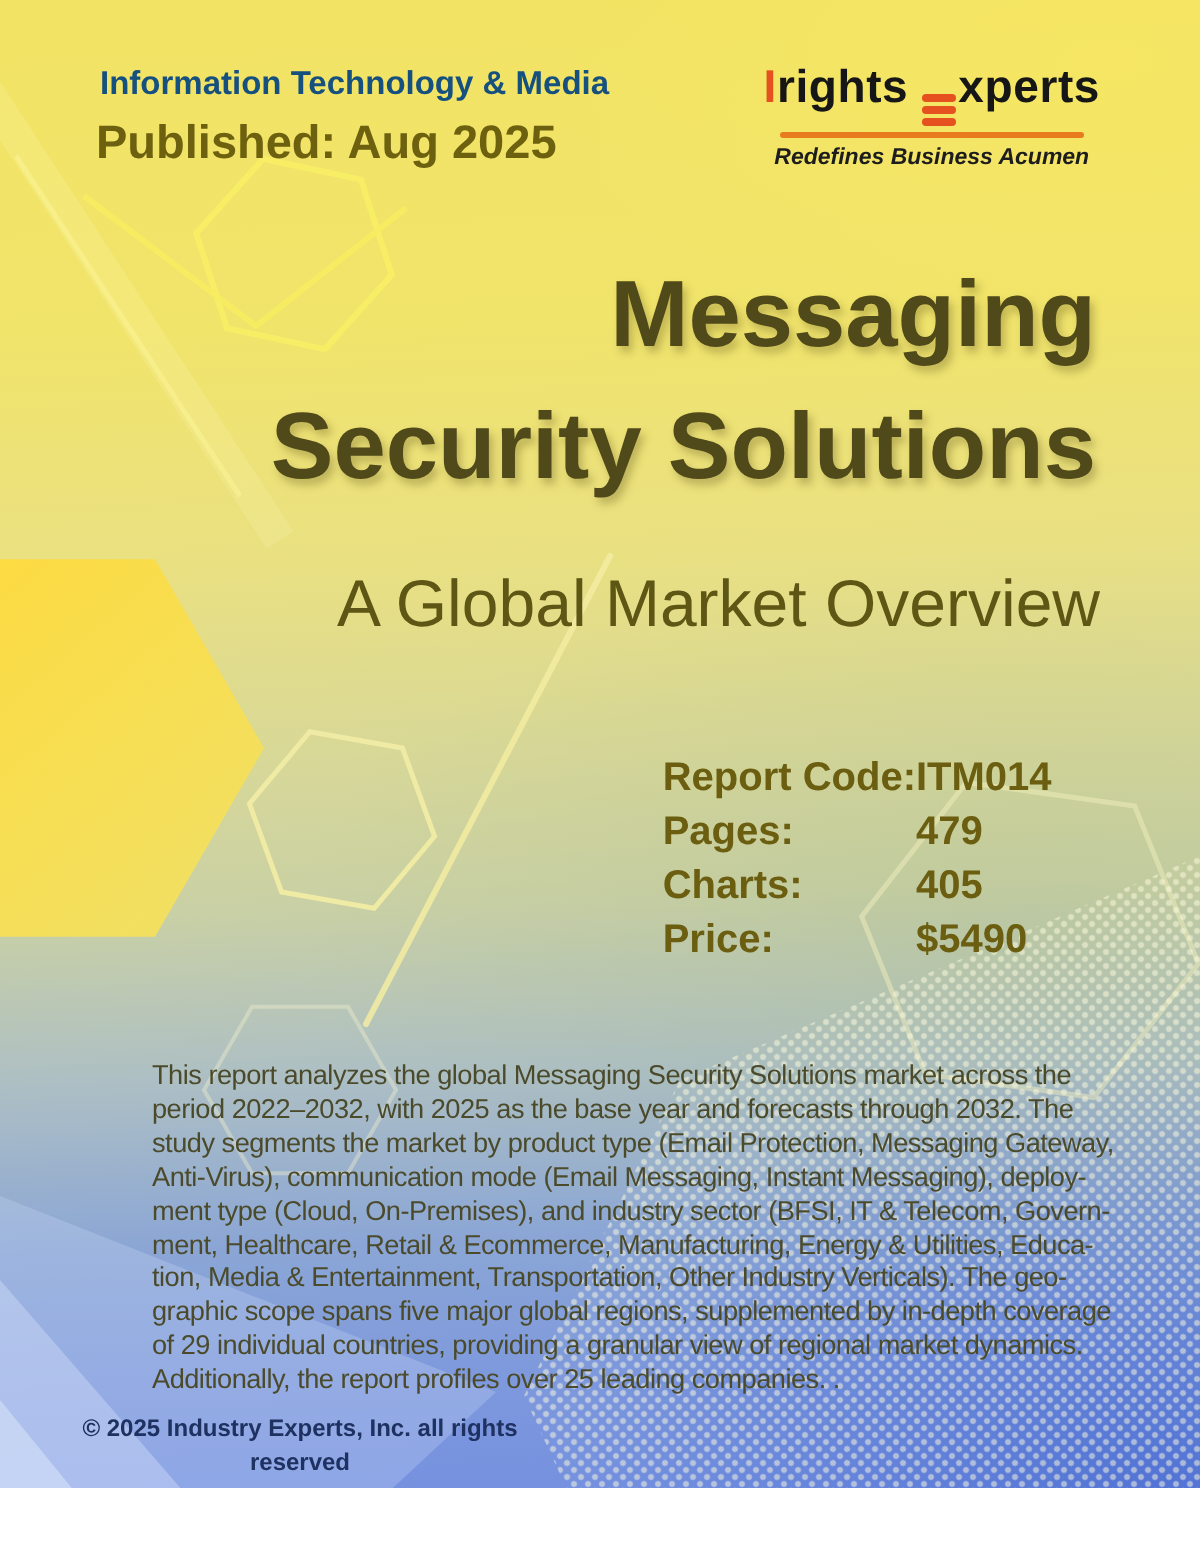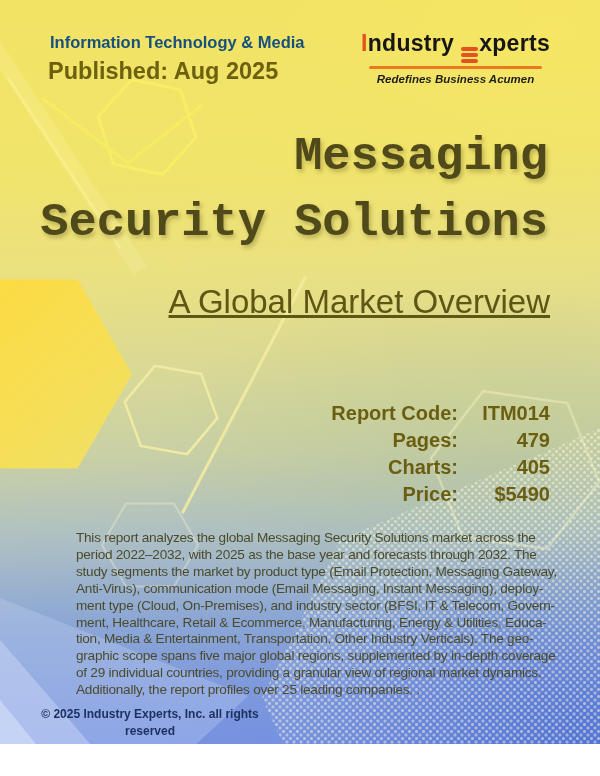--- a/index.html
+++ b/index.html
@@ -27,26 +27,26 @@
   .logo{position:absolute;top:30px;right:50px;text-align:center;}
   .wordmark{font-size:23px;font-weight:800;color:#161616;letter-spacing:0.3px;white-space:nowrap;line-height:26px;}
   .logo-initial{color:#e5521f;}
   .ebars{display:inline-flex;flex-direction:column;justify-content:space-between;height:16.5px;width:17px;margin-left:7px;margin-right:1px;vertical-align:baseline;}
   .ebars i{display:block;height:4.2px;background:#e5521f;border-radius:2px;}
   .logo-rule{height:3px;background:#e87b1e;margin:3px 8px 0 8px;border-radius:1.5px;}
   .tagline{font-size:11.5px;font-style:italic;font-weight:600;color:#1d1d1d;margin-top:4px;}
   .title{
     position:absolute;top:124px;right:52px;text-align:right;
     font-size:47px;font-weight:800;color:#50491a;line-height:66px;
-    text-shadow:2px 3px 4px rgba(105,95,35,0.38);white-space:nowrap;font-family:Liberation Mono, monospace;
+    text-shadow:2px 3px 4px rgba(105,95,35,0.38);white-space:nowrap;
   }
-  .subtitle{position:absolute;top:283px;right:50px;font-size:33px;font-weight:400;color:#5d5614;white-space:nowrap;text-decoration:underline;}
+  .subtitle{position:absolute;top:283px;right:50px;font-size:33px;font-weight:400;color:#5d5614;white-space:nowrap;}
   .details{
-    position:absolute;top:400px;right:50px;display:grid;grid-template-columns:auto 92px;
-    font-size:20px;font-weight:800;color:#6b5e10;line-height:27px;text-align:right;
+    position:absolute;top:376px;right:50px;display:grid;grid-template-columns:auto 92px;
+    font-size:20px;font-weight:800;color:#6b5e10;line-height:27px;
   }
   .details .lbl{padding-right:0;}
   .description{
     position:absolute;left:50px;top:530px;font-size:13.6px;letter-spacing:-0.25px;
     line-height:16.9px;color:#4b4b2c;white-space:pre;margin-left:26px;
   }
   .footer{position:absolute;left:25px;top:706px;width:250px;text-align:center;
     font-size:12px;font-weight:700;color:#1e3160;line-height:17px;}
 </style>
 </head>
@@ -84,21 +84,21 @@
     <polygon points="0,640 118,776 0,776" fill="rgba(214,226,250,0.40)"></polygon>
     <polygon points="0,700 62,776 0,776" fill="rgba(228,237,253,0.45)"></polygon>
   </svg>
 
   <div class="dots"></div>
 
   <div class="category">Information Technology &amp; Media</div>
   <div class="published">Published: Aug 2025</div>
 
   <div class="logo">
-    <div class="wordmark"><span class="logo-initial">I</span><span>ndustry</span><span class="ebars">
+    <div class="wordmark"><span class="logo-initial">I</span><span>rights</span><span class="ebars">
           <i></i>
           <i></i>
           <i></i>
         </span><span>xperts</span></div>
     <div class="logo-rule"></div>
     <div class="tagline">Redefines Business Acumen</div>
   </div>
 
   <div class="title">
     <div>Messaging</div>

